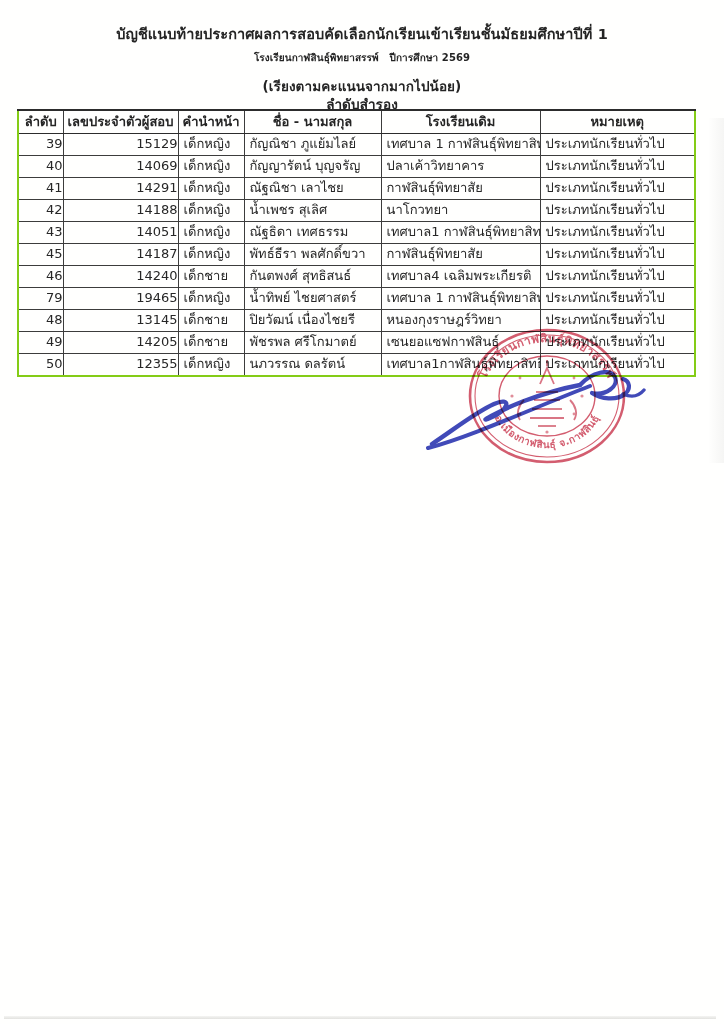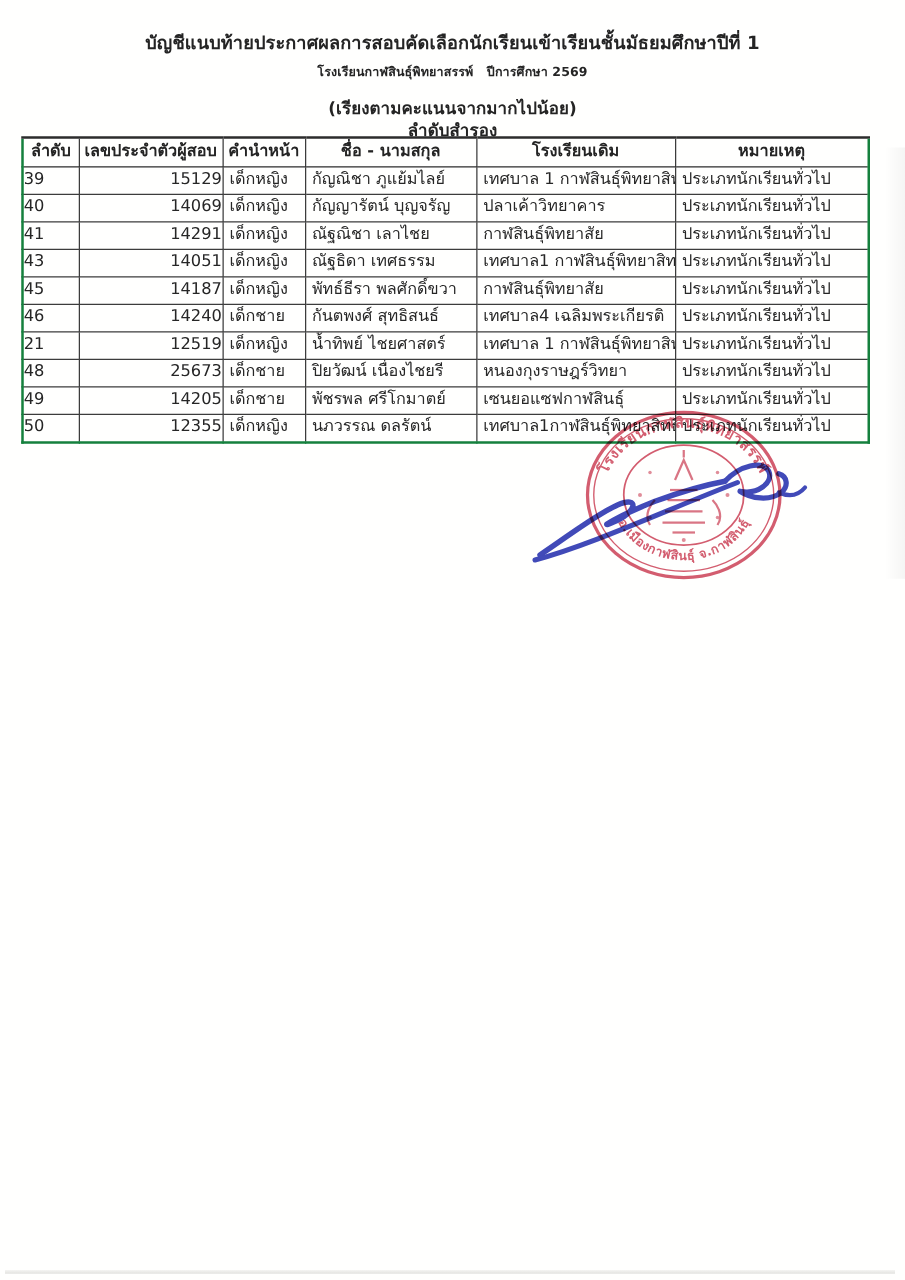--- a/index.html
+++ b/index.html
@@ -22,30 +22,30 @@
   }
   #results-table th,#results-table td{
     border:1px solid #3c3c3c;overflow:hidden;white-space:nowrap;
     padding:0 0 0 5px;vertical-align:middle;line-height:1.15;
   }
   #results-table thead th{
     height:22px;text-align:center;font-weight:700;font-size:13px;color:#242424;
     border-top:2px solid #2c2c2c;border-bottom:1.5px solid #2c2c2c;padding:0 2px;
   }
   #results-table tbody td{height:21px;color:#262626;}
-  #results-table td:nth-child(1){text-align:left;padding:0;margin-top:32px;}
+  #results-table td:nth-child(1){text-align:right;padding:0;margin-top:32px;}
   #results-table td:nth-child(2){text-align:right;padding:0;}
   #results-table tbody tr td{font-weight:400;}
   #results-table col.c-seq{width:45px;}
   #results-table col.c-id{width:115px;}
   #results-table col.c-prefix{width:66px;}
   #results-table col.c-name{width:137px;}
   #results-table col.c-school{width:159px;}
   #results-table col.c-remark{width:155px;}
-  #results-table{border:2px solid #15803d;}
+  #results-table{border:2px solid #84cc16;}
 
   #school-stamp{
     position:absolute;left:450px;top:314px;width:196px;height:166px;
     mix-blend-mode:multiply;opacity:.92;pointer-events:none;
   }
   #school-stamp text{font-family:"DejaVu Sans",sans-serif;font-weight:700;}
   #principal-signature{
     position:absolute;left:418px;top:348px;width:240px;height:108px;
     mix-blend-mode:multiply;opacity:.95;pointer-events:none;
   }
@@ -106,20 +106,28 @@
     </tr>
         <tr>
       <td>41</td>
       <td>14291</td>
       <td>เด็กหญิง</td>
       <td>ณัฐณิชา เลาไชย</td>
       <td>กาฬสินธุ์พิทยาสัย</td>
       <td>ประเภทนักเรียนทั่วไป</td>
     </tr>
         <tr>
+      <td>42</td>
+      <td>14188</td>
+      <td>เด็กหญิง</td>
+      <td>น้ำเพชร สุเลิศ</td>
+      <td>นาโกวทยา</td>
+      <td>ประเภทนักเรียนทั่วไป</td>
+    </tr>
+        <tr>
       <td>43</td>
       <td>14051</td>
       <td>เด็กหญิง</td>
       <td>ณัฐธิดา เทศธรรม</td>
       <td>เทศบาล1 กาฬสินธุ์พิทยาสิทธิ์</td>
       <td>ประเภทนักเรียนทั่วไป</td>
     </tr>
         <tr>
       <td>45</td>
       <td>14187</td>
@@ -130,30 +138,30 @@
     </tr>
         <tr>
       <td>46</td>
       <td>14240</td>
       <td>เด็กชาย</td>
       <td>กันตพงศ์ สุทธิสนธ์</td>
       <td>เทศบาล4 เฉลิมพระเกียรติ</td>
       <td>ประเภทนักเรียนทั่วไป</td>
     </tr>
         <tr>
-      <td>21</td>
-      <td>12519</td>
+      <td>79</td>
+      <td>19465</td>
       <td>เด็กหญิง</td>
       <td>น้ำทิพย์ ไชยศาสตร์</td>
       <td>เทศบาล 1 กาฬสินธุ์พิทยาสิทธิ์</td>
       <td>ประเภทนักเรียนทั่วไป</td>
     </tr>
         <tr>
       <td>48</td>
-      <td>25673</td>
+      <td>13145</td>
       <td>เด็กชาย</td>
       <td>ปิยวัฒน์ เนื่องไชยรี</td>
       <td>หนองกุงราษฎร์วิทยา</td>
       <td>ประเภทนักเรียนทั่วไป</td>
     </tr>
         <tr>
       <td>49</td>
       <td>14205</td>
       <td>เด็กชาย</td>
       <td>พัชรพล ศรีโกมาตย์</td>

